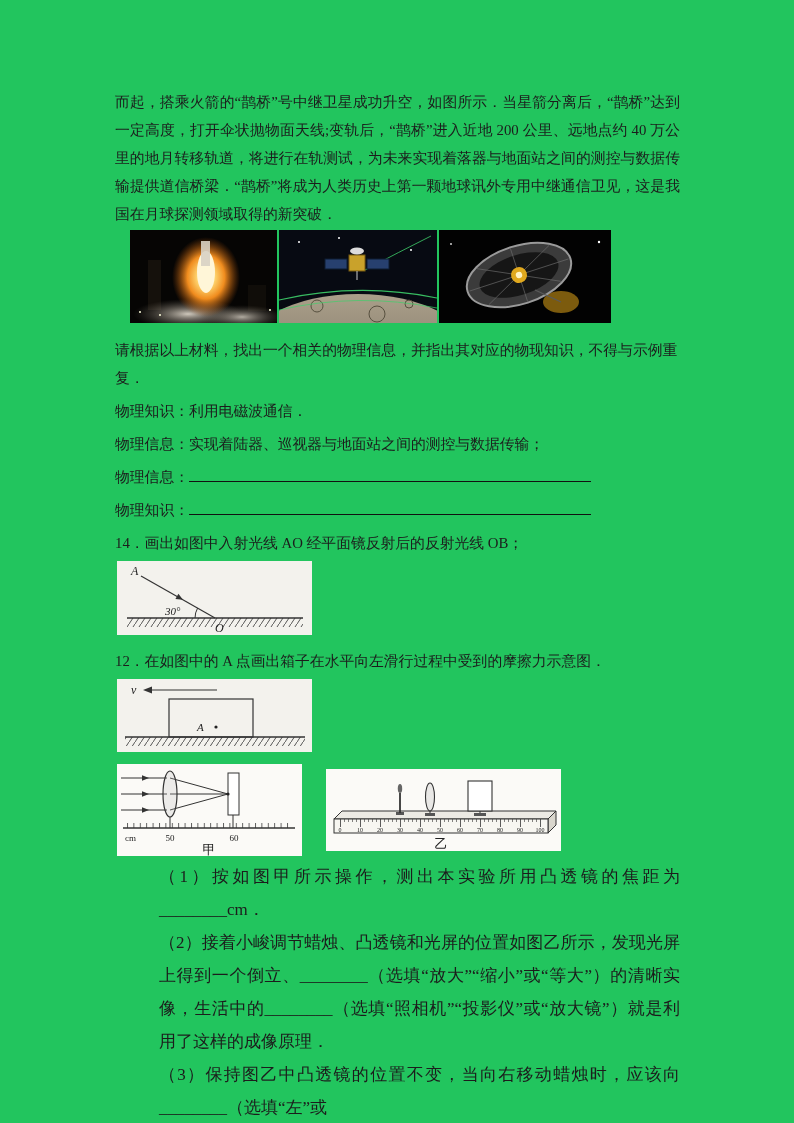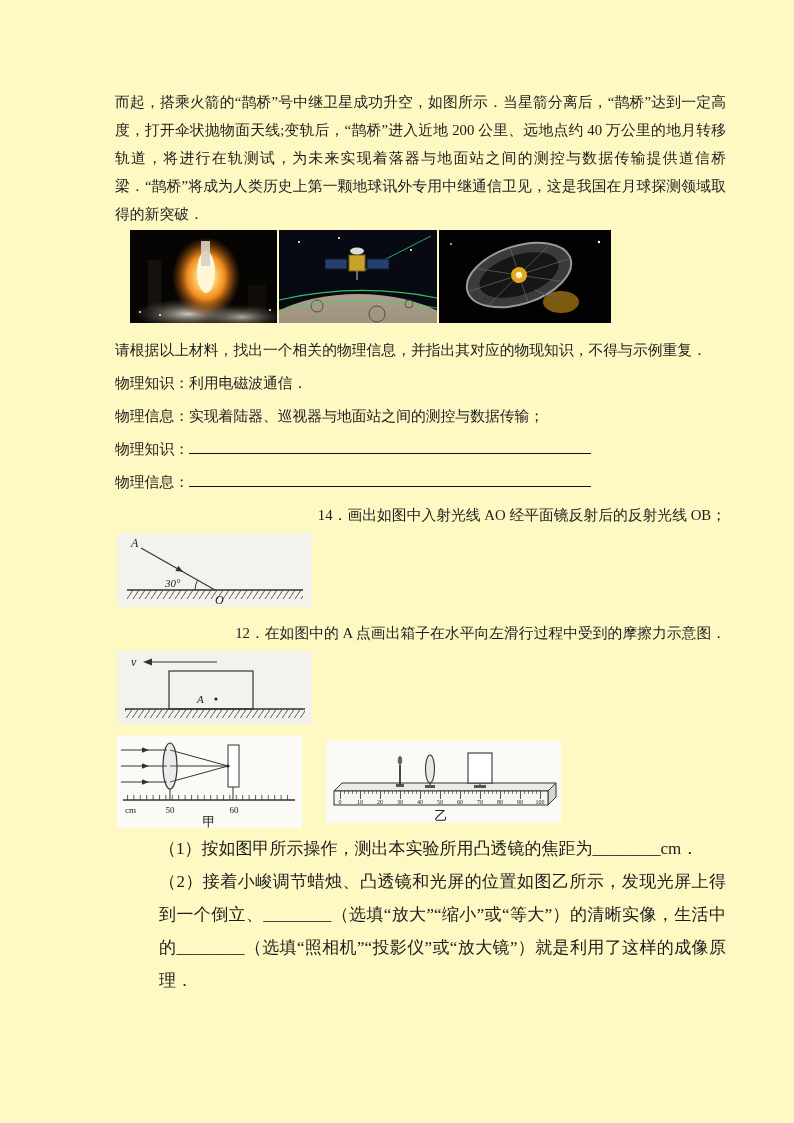--- a/index.html
+++ b/index.html
@@ -1,29 +1,29 @@
 <!DOCTYPE html>
 <html><head>
 <meta charset="utf-8">
 <style>
   * { margin:0; padding:0; box-sizing:border-box; }
   html,body { background:#888; }
   body { width:794px; margin:0 auto; font-family:"Liberation Serif","DejaVu Serif",serif; }
   .page {
-    position:relative; width:794px; height:1123px; background:#fef9c3;
-    color:#1c1c1c; padding:88px 68px 0 115px; overflow:hidden;
+    position:relative; width:794px; height:1123px; background:#22c55e;
+    color:#1c1c1c; padding:88px 114px 0 115px; overflow:hidden;
   }
   .t { font-size:14.8px; line-height:28px; }
   .intro { text-align:justify; margin-bottom:2px; }
   .photos { display:flex; gap:2px; margin:2px 0 13px 15px; }
   .photos svg { display:block; }
   .prompt, .ex { margin-bottom:5px; }
   .blank-row { margin-bottom:5px; height:28px; white-space:nowrap; }
   .rule { display:inline-block; width:402px; border-bottom:1.1px solid #111; }
-  .q { margin-bottom:4px;text-align:right; }
+  .q { margin-bottom:4px; }
   .figwrap { margin:4px 0 8px 2px; }
   .fig16row { display:flex; align-items:center; gap:24px; margin:4px 0 4px 2px; }
   .sub { font-size:17px; line-height:33px; text-align:justify; margin-bottom:0;margin-left:44px; }
   svg text { font-family:"Liberation Serif","DejaVu Serif",serif; fill:#222; }
   .it { font-style:italic; }
 </style>
 </head>
 <body>
 
 <div class="page">
@@ -100,24 +100,24 @@
       <circle cx="160" cy="12" r="1.2" fill="#fff"></circle>
         <circle cx="12" cy="14" r="1" fill="#cfcfcf"></circle>
     </svg>
   </div>
 
   <p class="t prompt">请根据以上材料，找出一个相关的物理信息，并指出其对应的物现知识，不得与示例重复．</p>
   <p class="t ex">物理知识：利用电磁波通信．</p>
   <p class="t ex">物理信息：实现着陆器、巡视器与地面站之间的测控与数据传输；</p>
 
   <div class="t blank-row">
+    <span>物理信息：</span><span class="rule"></span>
+  </div>
+  <div class="t blank-row">
     <span>物理知识：</span><span class="rule"></span>
-  </div>
-  <div class="t blank-row">
-    <span>物理信息：</span><span class="rule"></span>
   </div>
 
   <p class="t q">14．画出如图中入射光线 AO 经平面镜反射后的反射光线 OB；</p>
 
   <div class="figwrap">
     <svg width="195" height="74" viewBox="0 0 195 74">
       <defs>
         <pattern id="h14" width="6" height="9" patternUnits="userSpaceOnUse">
           <line x1="6" y1="0" x2="0" y2="9" stroke="#555" stroke-width="1"></line>
         </pattern>
@@ -224,14 +224,15 @@
 
       <rect x="142" y="12" width="24" height="30" fill="#ffffff" stroke="#333" stroke-width="1.1"></rect>
       <line x1="154" y1="42" x2="154" y2="45" stroke="#333" stroke-width="1"></line>
       <rect x="148" y="44" width="12" height="3" fill="#555"></rect>
       <text x="115" y="79" font-size="13" text-anchor="middle">乙</text>
     </svg>
   </div>
 
   <p class="sub">（1）按如图甲所示操作，测出本实验所用凸透镜的焦距为________cm．</p>
   <p class="sub">（2）接着小峻调节蜡烛、凸透镜和光屏的位置如图乙所示，发现光屏上得到一个倒立、________（选填“放大”“缩小”或“等大”）的清晰实像，生活中的________（选填“照相机”“投影仪”或“放大镜”）就是利用了这样的成像原理．</p>
+  <p class="sub">（3）保持图乙中凸透镜的位置不变，当向右移动蜡烛时，应该向________（选填“左”或</p>
 
 </div>
 
 </body></html>

